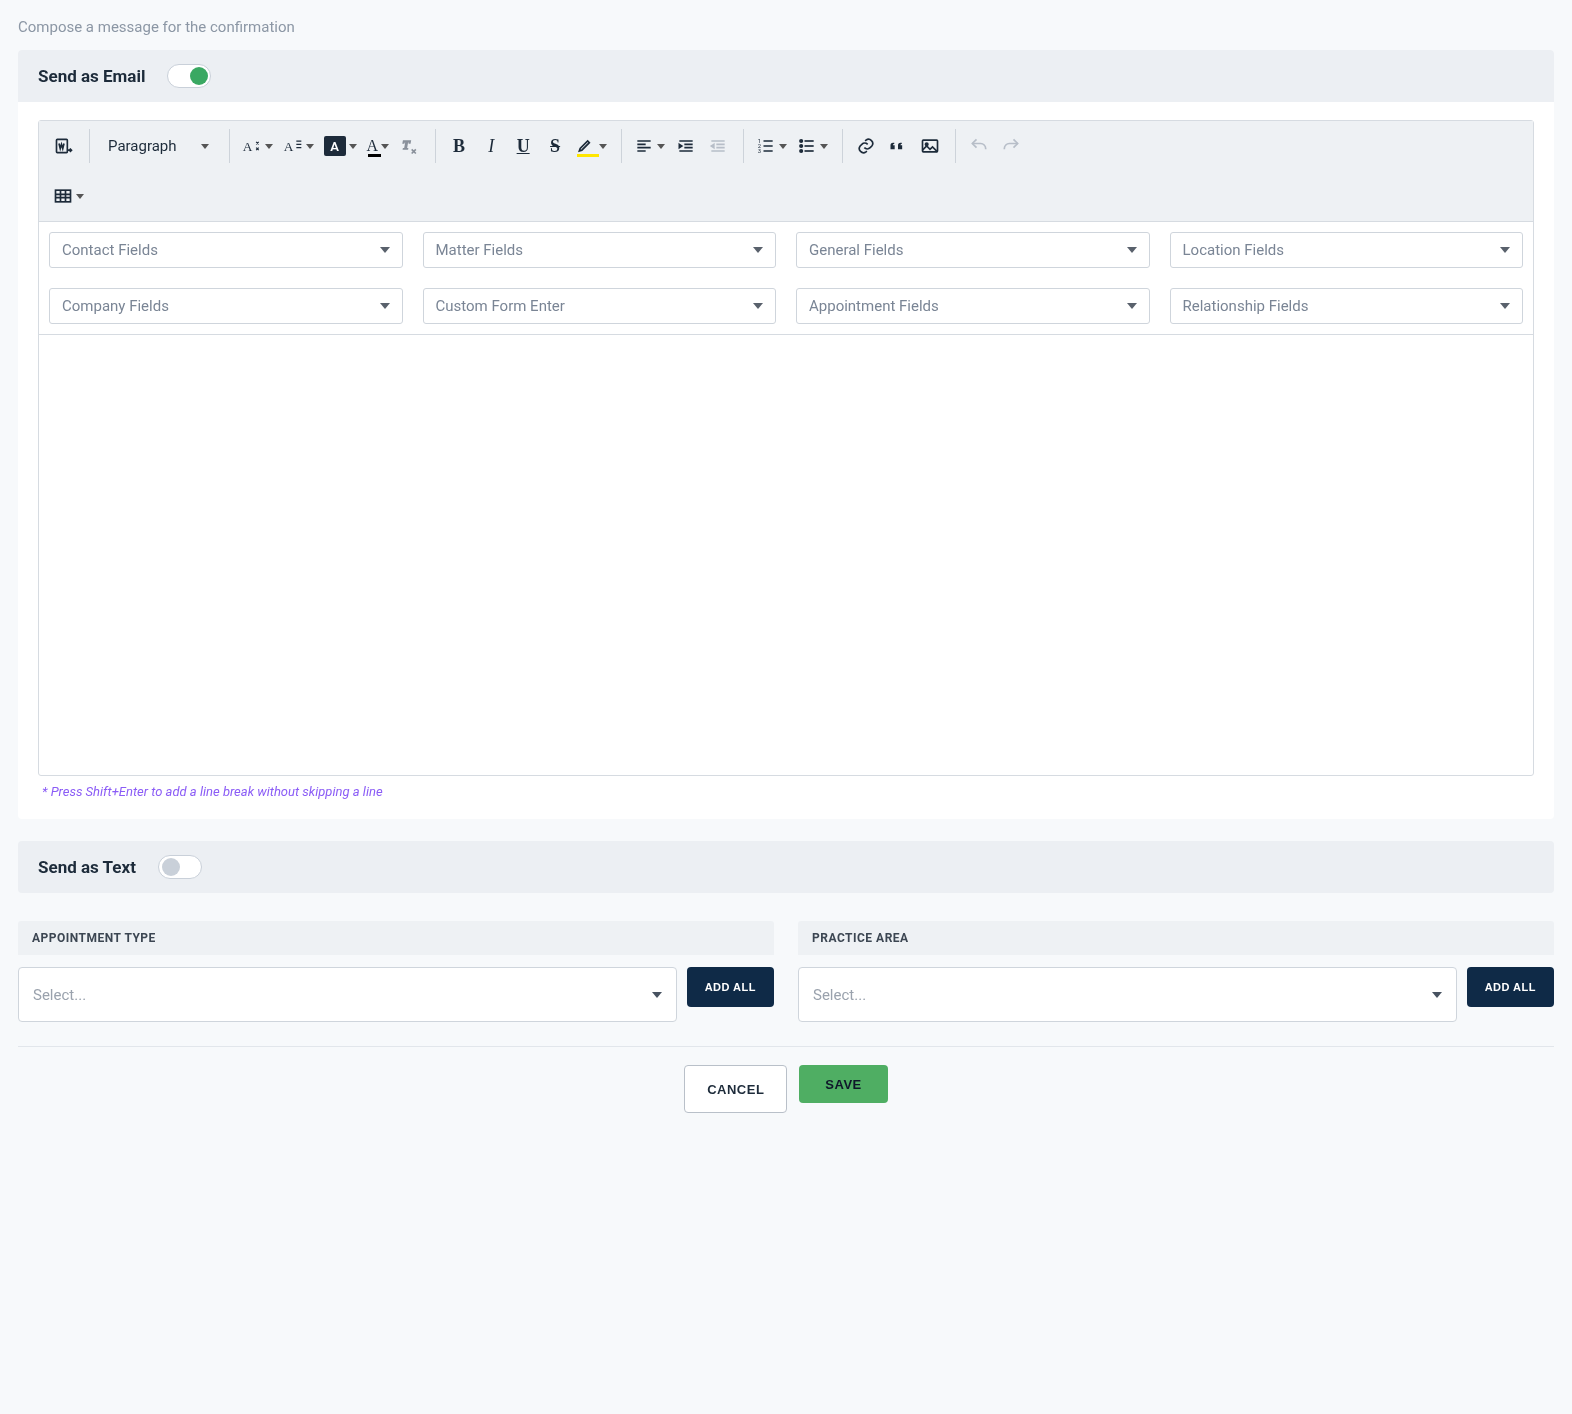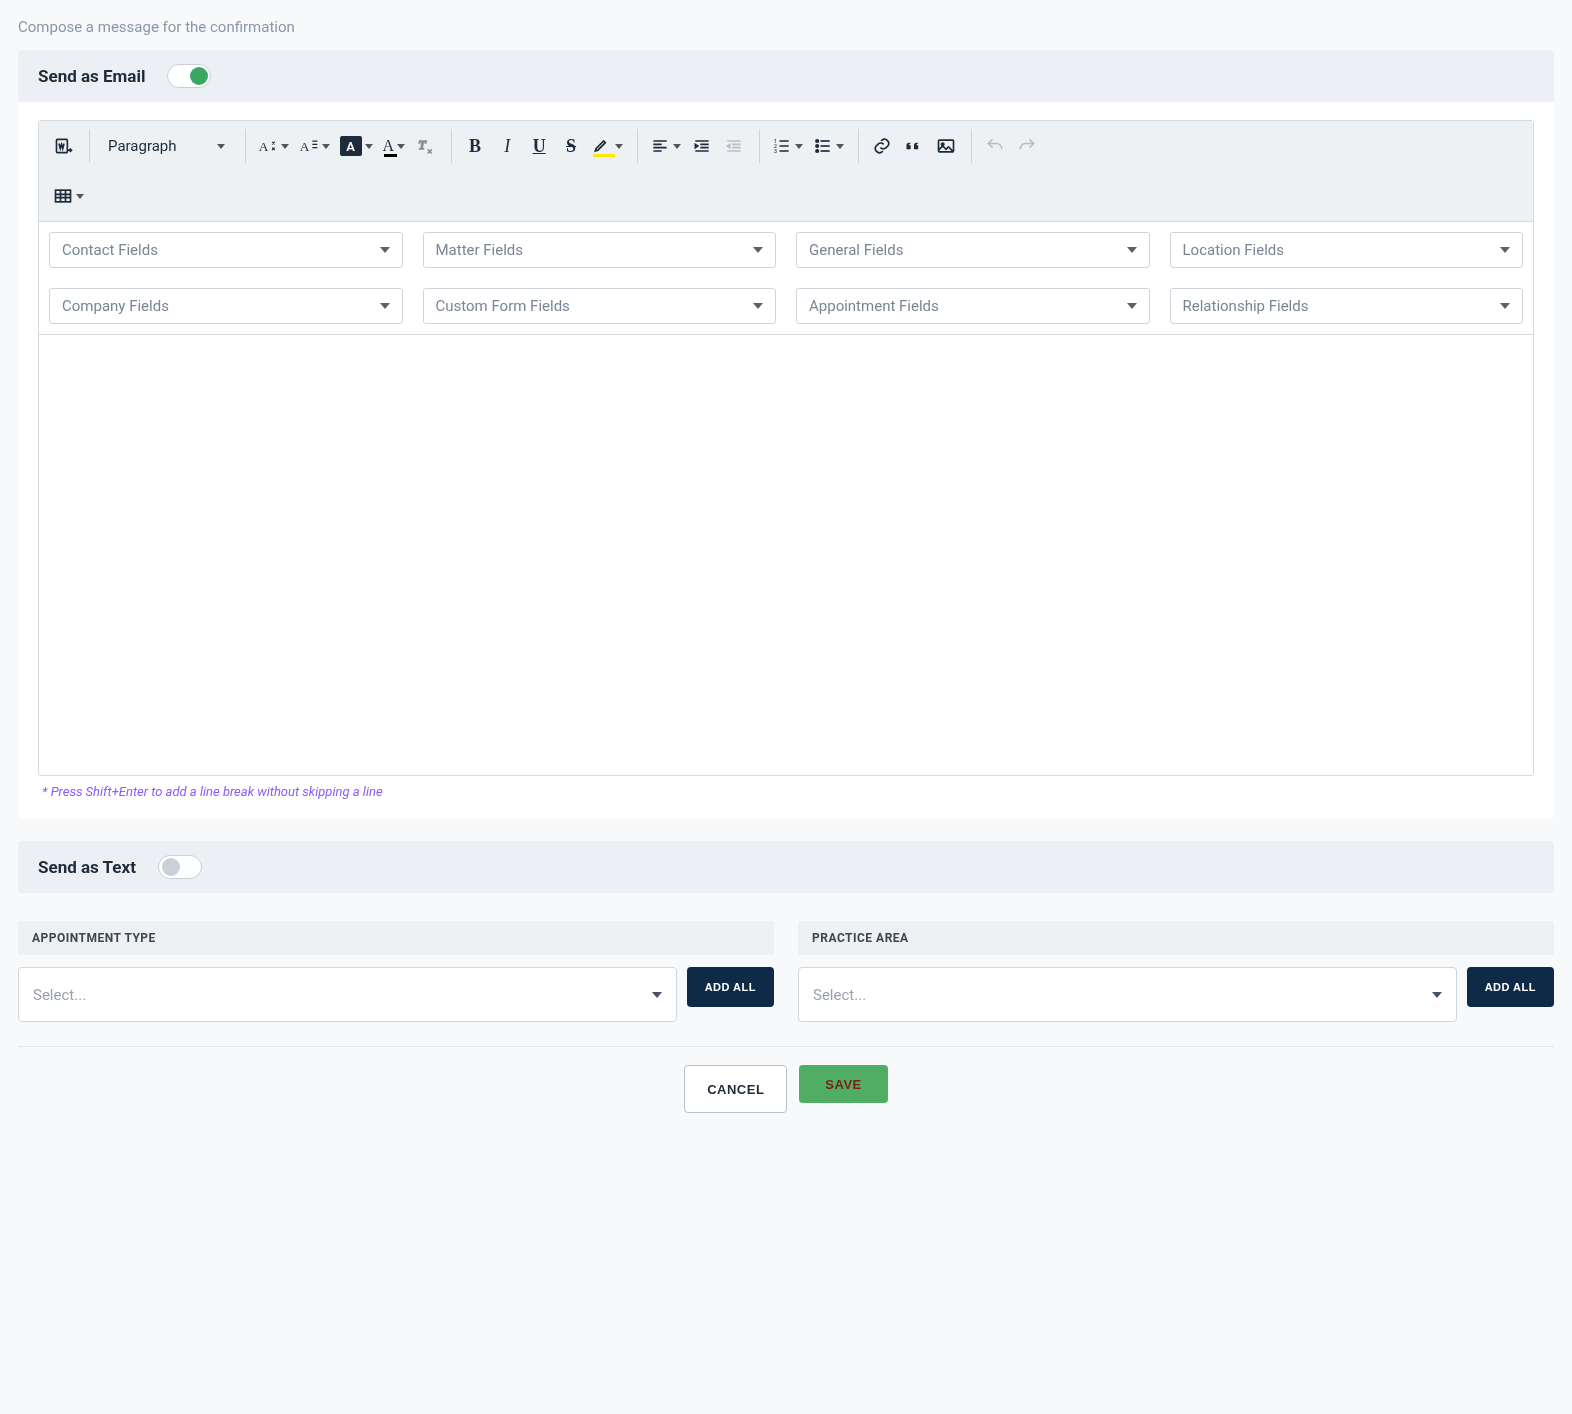--- a/index.html
+++ b/index.html
@@ -109,21 +109,21 @@
     border-right: 4px solid transparent;
     border-top: 5px solid #555;
     display: inline-block;
   }
   .tb-select {
     height: 30px;
     border: none;
     background: transparent;
     display: flex;
     align-items: center;
-    gap: 40px;
+    gap: 24px;
     padding: 0 10px;
     cursor: pointer;
     color: #1d2b3a;
     font-size: 15px;
   }
   .tb-icon-svg { width: 20px; height: 20px; }
   .highlight-icon { color: #1d2b3a; position: relative; }
   .highlight-underline { position: absolute; bottom: 4px; left: 5px; right: 12px; height: 3px; background: #ffe600; }
   .text-color-underline { position: absolute; bottom: 4px; left: 5px; right: 12px; height: 3px; background: #000; }
   .bg-color-block {
@@ -246,21 +246,21 @@
     padding: 0 22px;
     height: 48px;
     font-size: 13px;
     font-weight: 700;
     letter-spacing: 0.5px;
     cursor: pointer;
   }
   .btn-green {
     background: #4fae63;
     border: none;
-    color: #7f1d1d;
+    color: #0f172a;
     border-radius: 4px;
     padding: 0 26px;
     height: 38px;
     font-size: 13px;
     font-weight: 700;
     letter-spacing: 0.5px;
     cursor: pointer;
   }
   .icon-letter { font-family: Georgia, 'Times New Roman', serif; font-size: 18px; font-weight: 700; }
   .icon-letter.italic { font-style: italic; font-weight: 500; }
@@ -464,21 +464,21 @@
         </div>
         <div class="field-dd">
           <span>Location Fields</span>
           <span class="dd-caret"></span>
         </div>
         <div class="field-dd">
           <span>Company Fields</span>
           <span class="dd-caret"></span>
         </div>
         <div class="field-dd">
-          <span>Custom Form Fields</span>
+          <span>Custom Form Enter</span>
           <span class="dd-caret"></span>
         </div>
         <div class="field-dd">
           <span>Appointment Fields</span>
           <span class="dd-caret"></span>
         </div>
         <div class="field-dd">
           <span>Relationship Fields</span>
           <span class="dd-caret"></span>
         </div>

